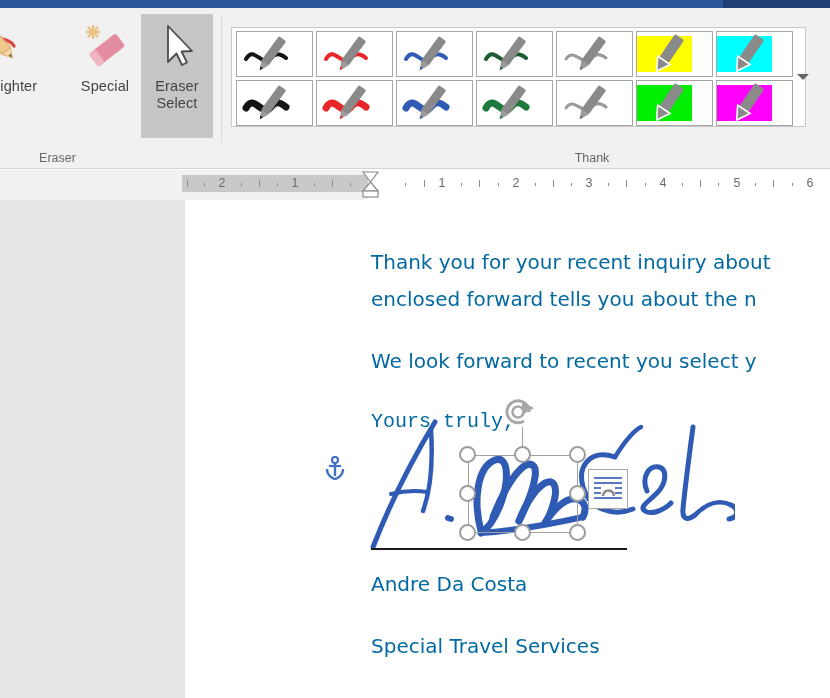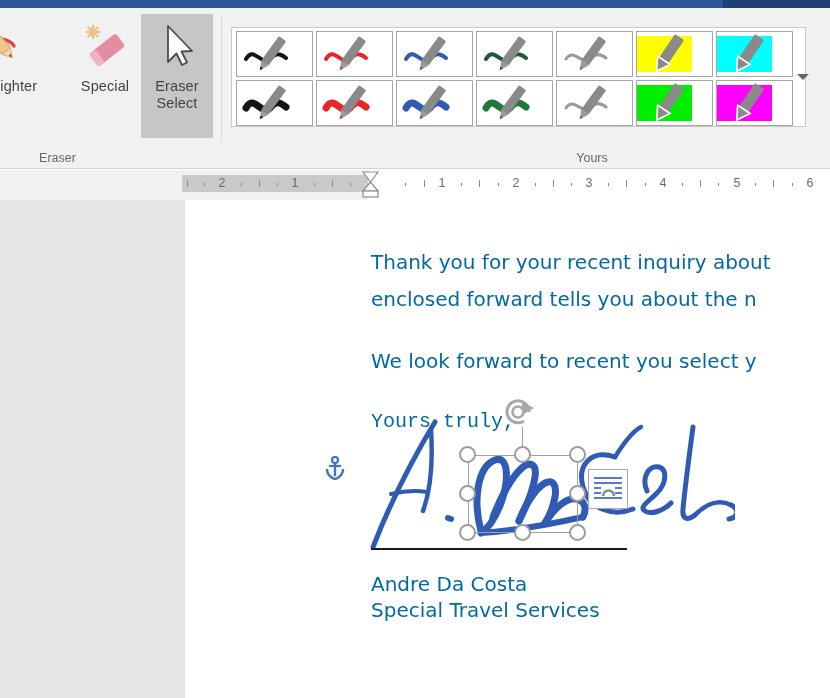--- a/index.html
+++ b/index.html
@@ -351,21 +351,21 @@
               </svg>
             </div>
           </div>
 
           <div class="pens-divider"></div>
           <div class="pens-more">
             <span class="caret"></span>
           </div>
         </div>
 
-        <div class="group-label" style="left:310px; width:120px;">Yours</div>
+        <div class="group-label" style="left:310px; width:120px;">Thank</div>
       </div>
 
     </div>
   </div>
 
   <div class="ruler">
     <div class="ruler-band margin" style="left:182px; width:186px;"></div>
     <div class="ruler-band page" style="left:368px; width:462px;"></div>
 
     <div class="ruler-pip" style="left:187px;"></div>
@@ -413,21 +413,21 @@
   </div>
 
   <div class="canvas">
     <div class="page">
 
       <div class="para" style="top:44px;">Thank you for your recent inquiry about</div>
       <div class="para" style="top:81px;">enclosed forward tells you about the n</div>
       <div class="para" style="top:143px;">We look forward to recent you select y</div>
       <div class="para" style="top:203px;font-family:Liberation Mono, monospace;">Yours truly,</div>
       <div class="para" style="top:366px;">Andre Da Costa</div>
-      <div class="para" style="top:392px;">Special Travel Services</div>
+      <div class="para" style="top:428px;">Special Travel Services</div>
 
       <div class="sig">
         <svg width="420" height="150" viewBox="0 0 420 150">
           <g fill="none" stroke="#2f5bb5" stroke-linecap="round" stroke-linejoin="round">
 
             <path d="M120 17 C100 50, 76 96, 58 142" stroke-width="5"></path>
             <path d="M116 24 C118 56, 116 84, 108 106" stroke-width="4.5"></path>
             <path d="M76 89 C88 86, 100 85, 112 87" stroke-width="4"></path>
 
             <path d="M133 113 L136 114" stroke-width="6"></path>

